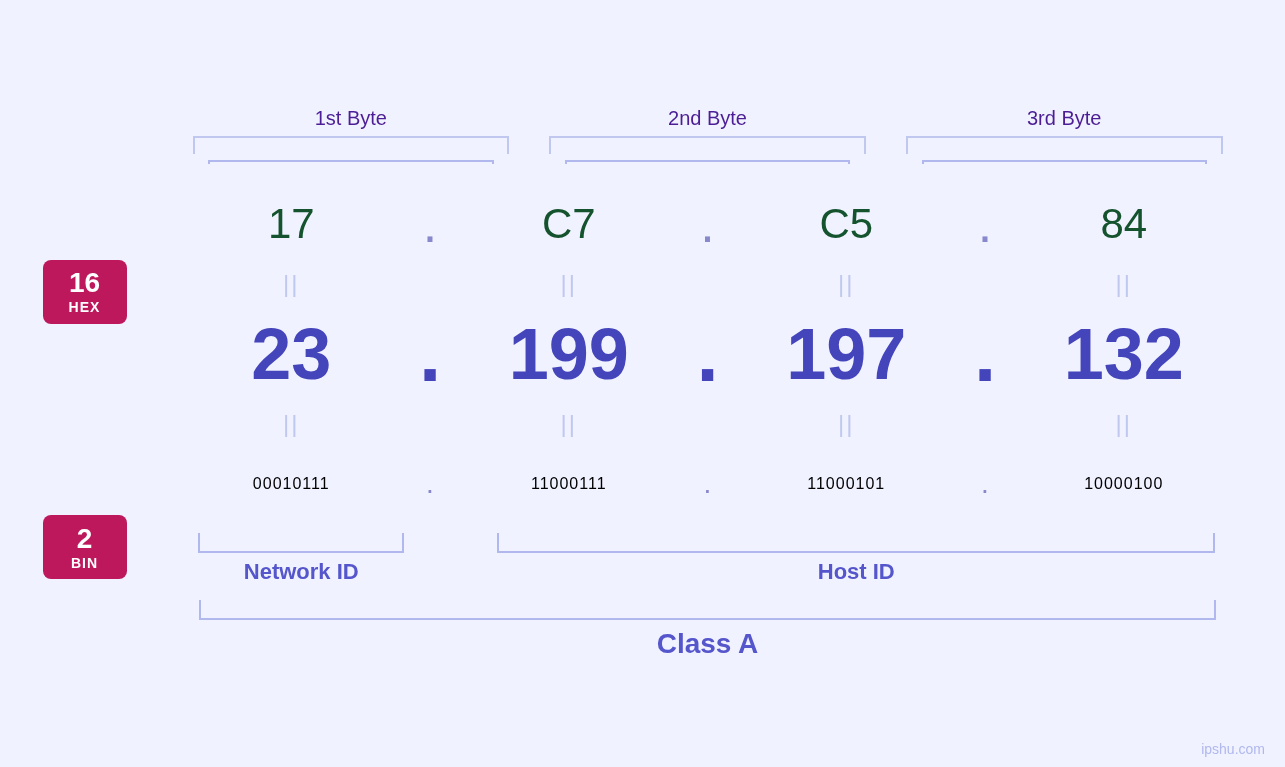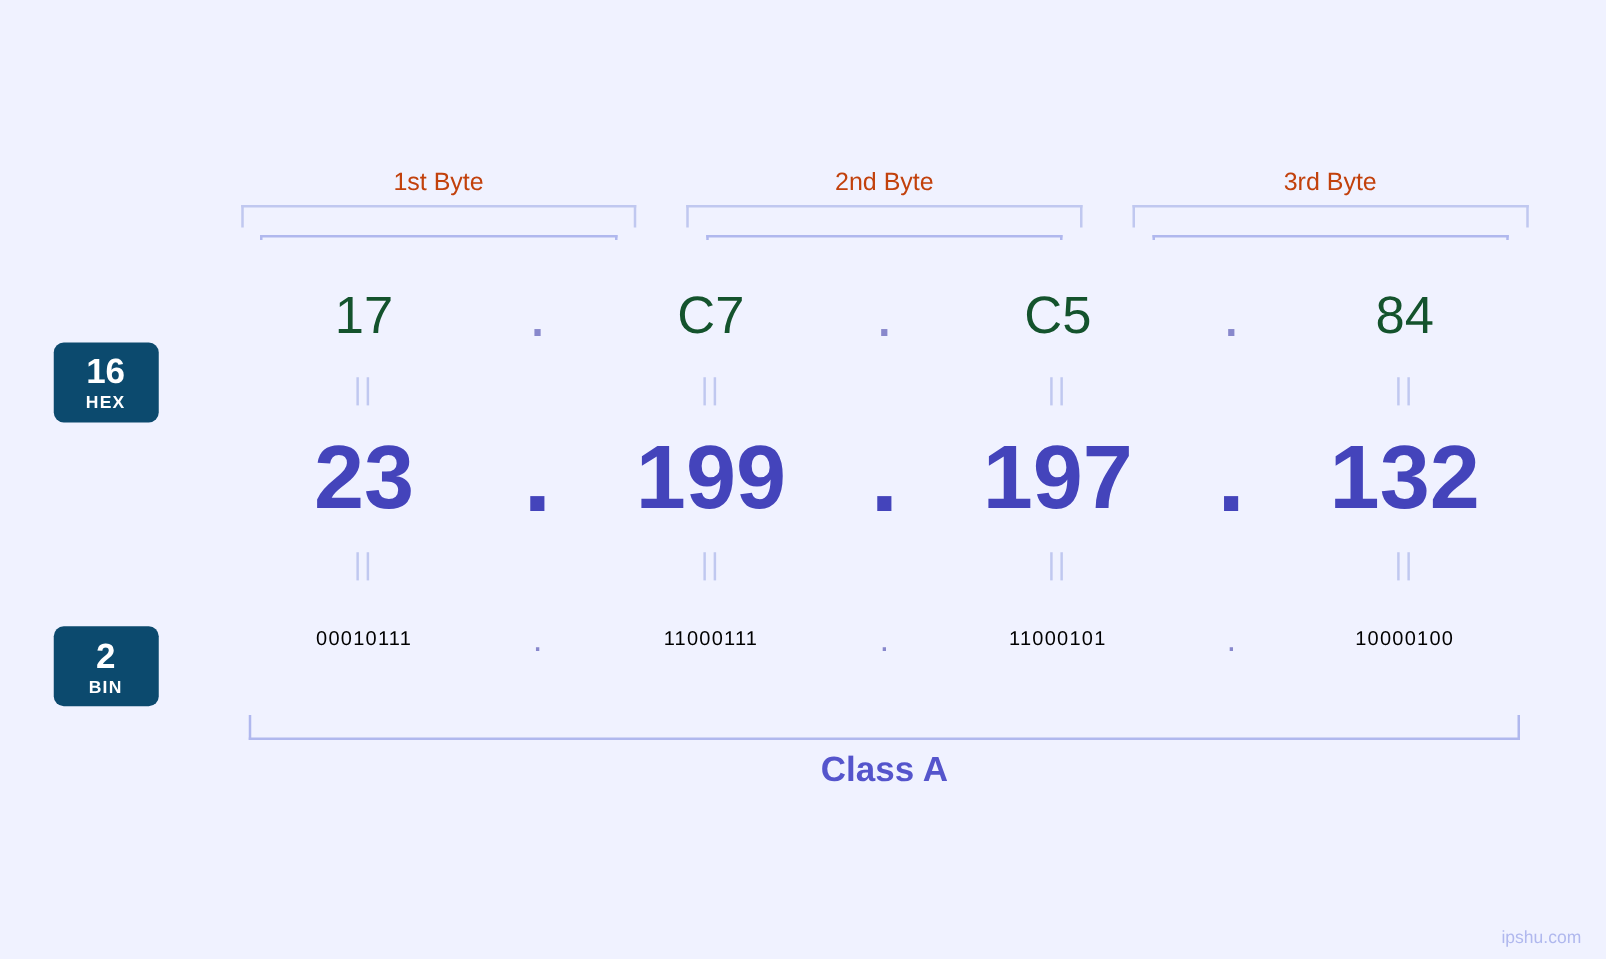--- a/index.html
+++ b/index.html
@@ -28,21 +28,21 @@
     .byte-headers {
       display: flex;
       width: 100%;
       padding-left: 130px;
       margin-bottom: 10px;
     }
 
     .byte-header {
       flex: 1;
       text-align: center;
-      color: #c2410c;
+      color: #4c1d95;
       font-size: 20px;
       position: relative;
     }
 
     .byte-header::after {
       content: '';
       display: block;
       position: absolute;
       bottom: -10px;
       left: 10%;
@@ -57,21 +57,21 @@
     .base-labels {
       display: flex;
       flex-direction: column;
       width: 130px;
       gap: 0;
       justify-content: space-around;
       padding: 10px 0;
     }
 
     .base-badge {
-      background: #0c4a6e;
+      background: #be185d;
       color: white;
       border-radius: 8px;
       width: 84px;
       height: 64px;
       display: flex;
       flex-direction: column;
       align-items: center;
       justify-content: center;
       font-weight: bold;
     }
@@ -250,20 +250,33 @@
       <div class="row row-bin">
         <div class="cell cell-bin">00010111</div>
         <div class="dot" style="font-size:28px; color:#8888cc;">.</div>
         <div class="cell cell-bin">11000111</div>
         <div class="dot" style="font-size:28px; color:#8888cc;">.</div>
         <div class="cell cell-bin">11000101</div>
         <div class="dot" style="font-size:28px; color:#8888cc;">.</div>
         <div class="cell cell-bin">10000100</div>
       </div>
 
+      <div style="display:flex; width:100%; margin-top:4px;">
+
+        <div style="flex:1; display:flex; flex-direction:column; align-items:center;">
+          <div style="width:80%; height:20px; border-left:2px solid #b0b8ee; border-bottom:2px solid #b0b8ee; border-right:2px solid #b0b8ee;"></div>
+          <div style="color:#5555cc; font-size:22px; font-weight:bold; padding-top:6px;">Network ID</div>
+        </div>
+        <div style="width:40px; flex-shrink:0;"></div>
+
+        <div style="flex:3; display:flex; flex-direction:column; align-items:center;">
+          <div style="width:93%; height:20px; border-left:2px solid #b0b8ee; border-bottom:2px solid #b0b8ee; border-right:2px solid #b0b8ee;"></div>
+          <div style="color:#5555cc; font-size:22px; font-weight:bold; padding-top:6px;">Host ID</div>
+        </div>
+      </div>
 
       <div style="margin-top:15px; display:flex; flex-direction:column; align-items:center; width:100%;">
         <div style="width:95%; height:20px; border-left:2px solid #b0b8ee; border-bottom:2px solid #b0b8ee; border-right:2px solid #b0b8ee;"></div>
         <div style="color:#5555cc; font-size:28px; font-weight:bold; padding-top:8px;text-align:right;">Class A</div>
       </div>
 
     </div>
   </div>
 
 </div>

